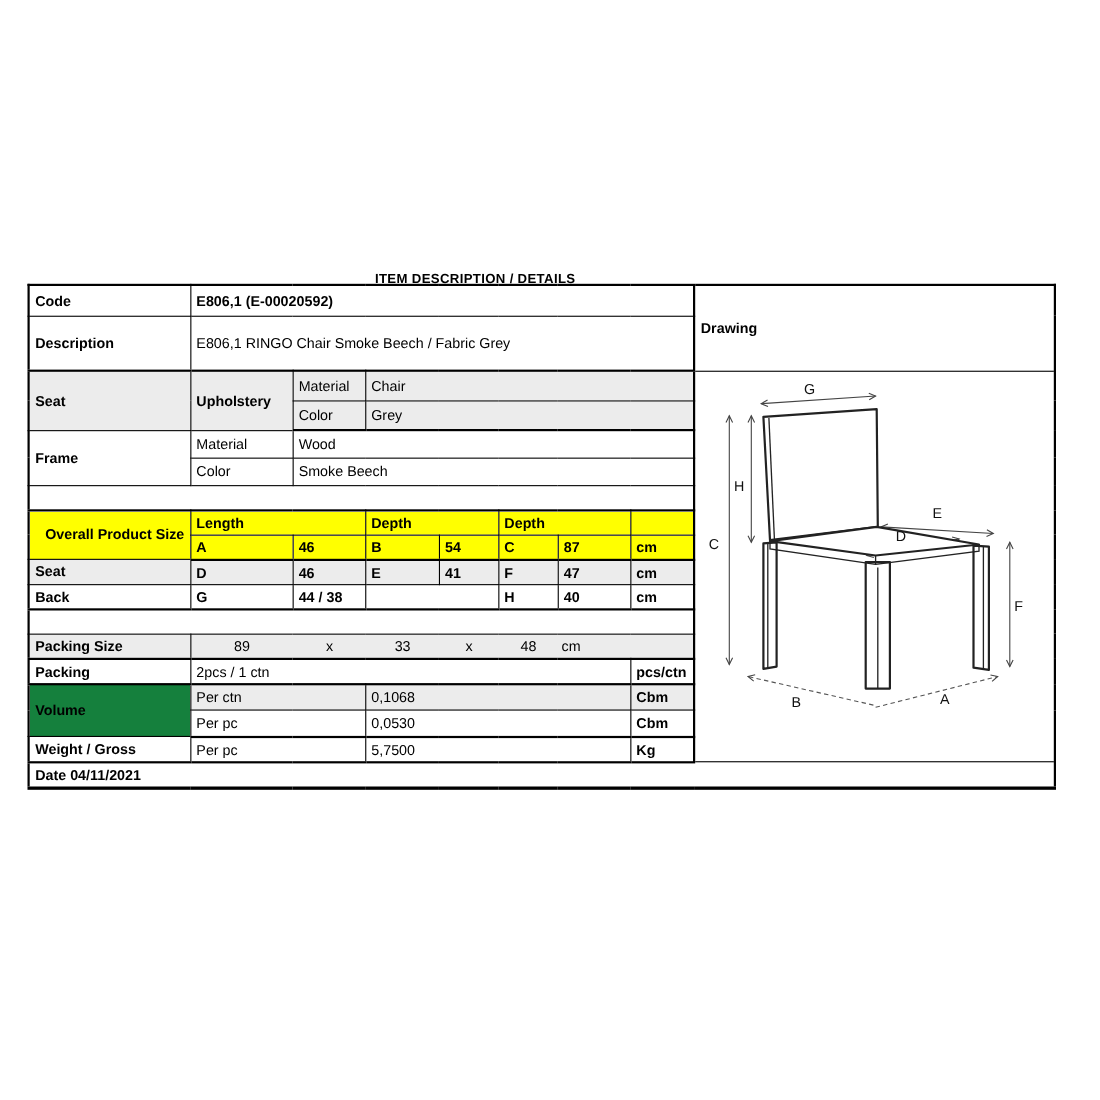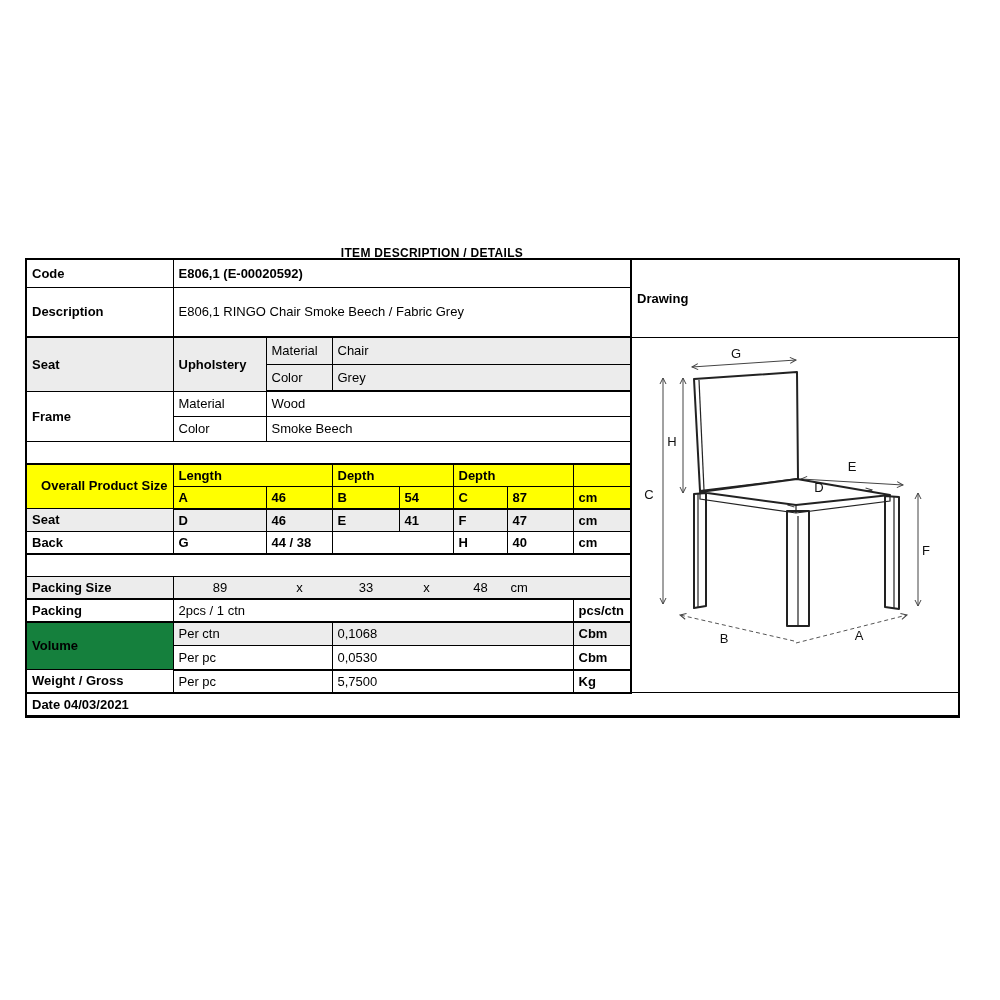--- a/index.html
+++ b/index.html
@@ -203,16 +203,16 @@
     <td class="b">Cbm</td>
   </tr>
   <tr class="h23 bb2">
     <td class="b">Weight / Gross</td>
     <td class="c" colspan="2">Per pc</td>
     <td class="c" colspan="4">5,7500</td>
     <td class="b">Kg</td>
   </tr>
 
   <tr class="h21">
-    <td class="b c" colspan="9">Date 04/03/2021</td>
+    <td class="b c" colspan="9">Date 04/11/2021</td>
   </tr>
 </tbody>
   </table>
 
 </body></html>

